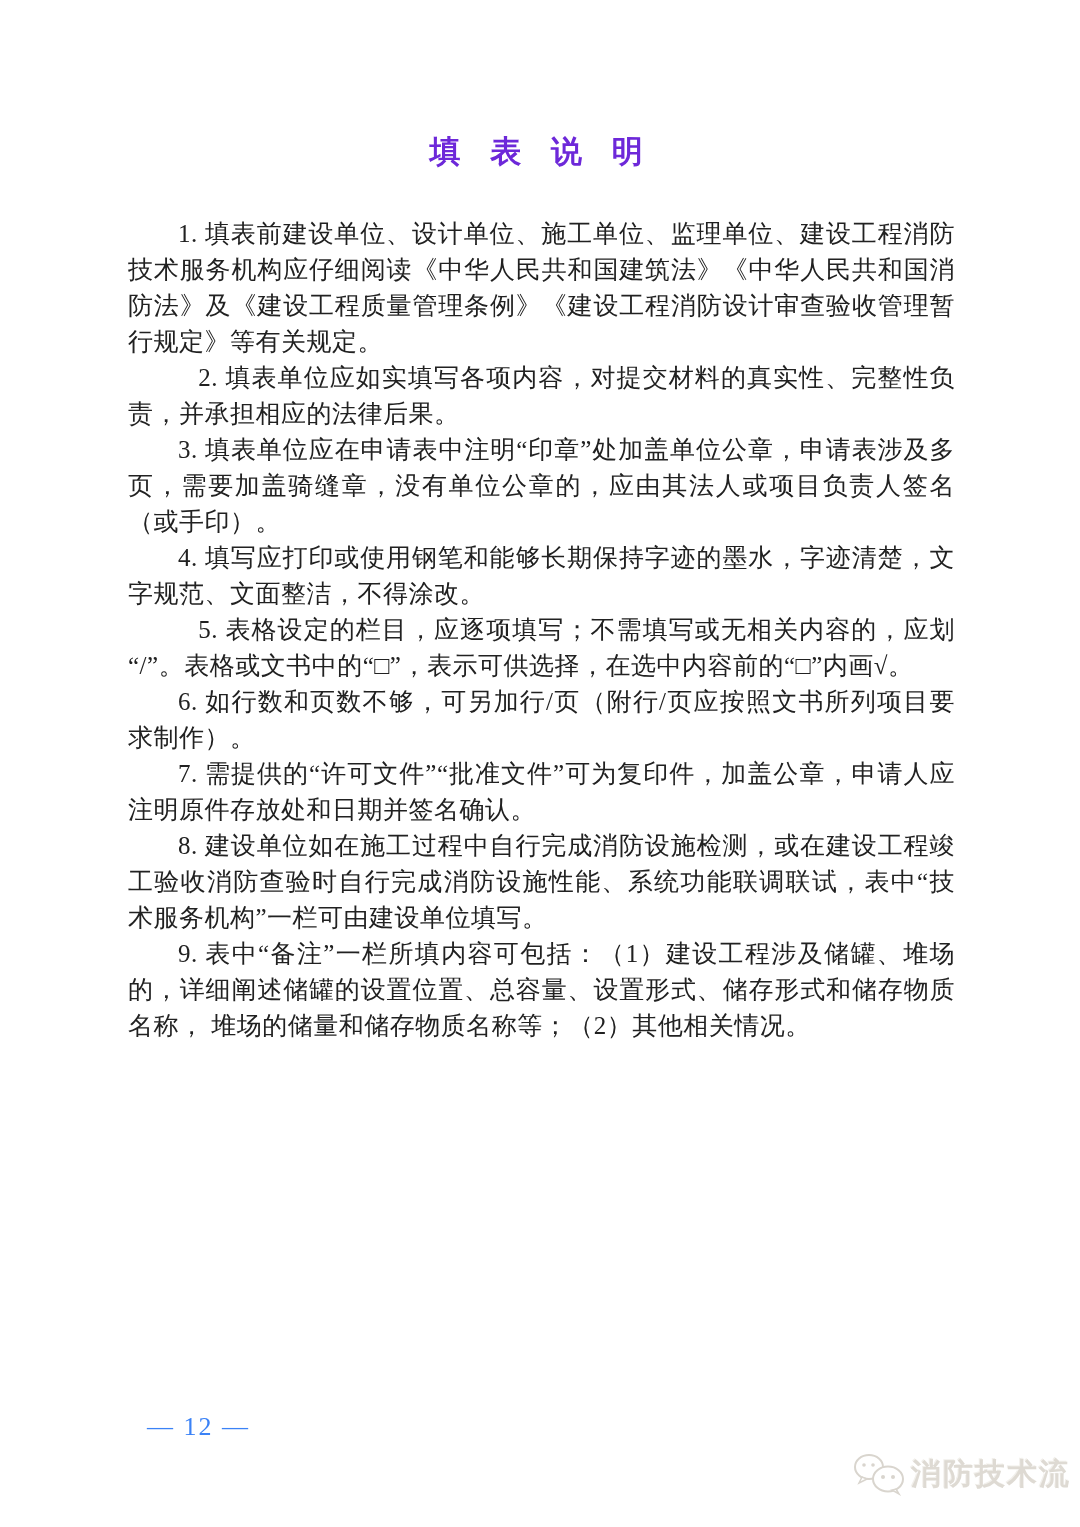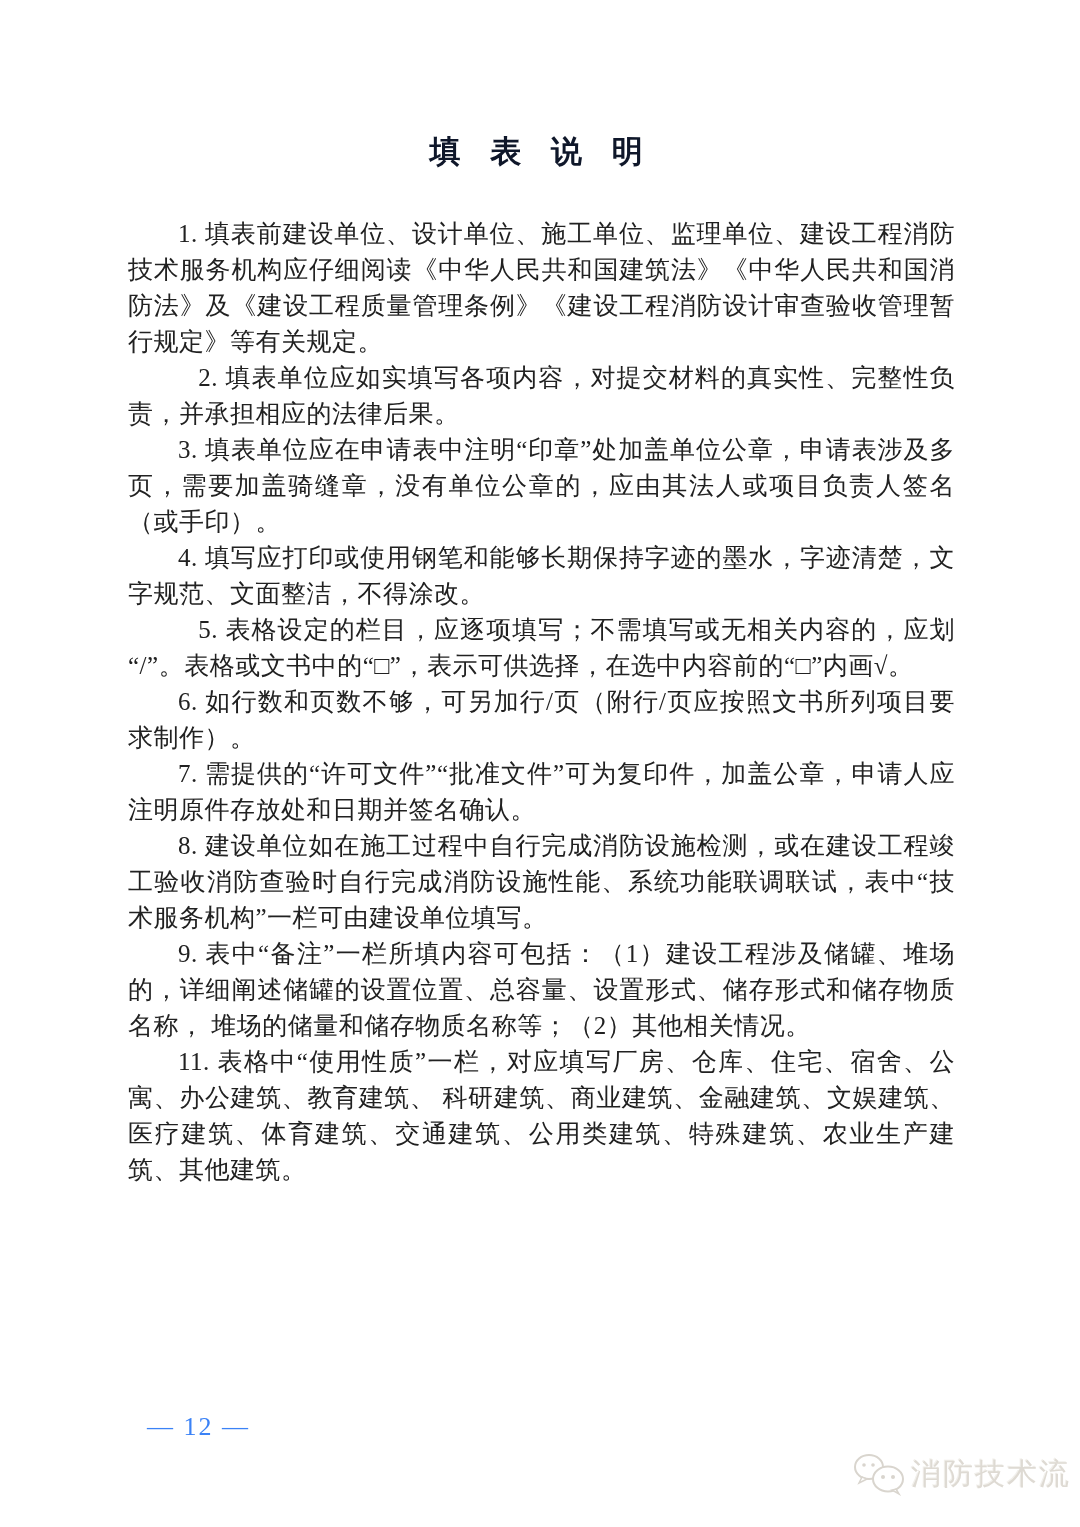--- a/index.html
+++ b/index.html
@@ -18,21 +18,21 @@
     left: 128px;
     top: 133px;
     width: 827px;
   }
   .title {
     margin: 0 0 45px 0;
     text-align: center;
     font-size: 31px;
     line-height: 38px;
     font-weight: bold;
-    color: #0f172a;
+    color: #6d28d9;
     letter-spacing: 11px;
     white-space: nowrap;
   }
   .para {
     margin: 0;
     font-size: 25px;
     line-height: 36px;
     letter-spacing: 0.5px;
     color: #212121;
     text-align: justify;
@@ -51,21 +51,21 @@
     position: absolute;
     left: 852px;
     top: 1452px;
     display: flex;
     align-items: center;
     gap: 5px;
   }
   .wm-wechat .wm-text {
     font-family: "Liberation Sans", "DejaVu Sans", sans-serif;
     font-size: 30px;
-    font-weight: normal;
+    font-weight: bold;
     color: #dedad3;
     text-shadow: 1px 1px 0 #ffffff, -1px -1px 0 #f2f0ec;
     letter-spacing: 2px;
     white-space: nowrap;
   }
   .wm-brand {
     position: absolute;
     left: 958px;
     top: 1565px;
     display: flex;
@@ -101,21 +101,20 @@
     <h1 class="title">填 表 说 明</h1>
     <p class="para">1. 填表前建设单位、设计单位、施工单位、监理单位、建设工程消防技术服务机构应仔细阅读《中华人民共和国建筑法》《中华人民共和国消防法》及《建设工程质量管理条例》《建设工程消防设计审查验收管理暂行规定》等有关规定。</p>
     <p class="para">  2. 填表单位应如实填写各项内容，对提交材料的真实性、完整性负责，并承担相应的法律后果。</p>
     <p class="para">3. 填表单位应在申请表中注明“印章”处加盖单位公章，申请表涉及多页，需要加盖骑缝章，没有单位公章的，应由其法人或项目负责人签名（或手印）。</p>
     <p class="para">4. 填写应打印或使用钢笔和能够长期保持字迹的墨水，字迹清楚，文字规范、文面整洁，不得涂改。</p>
     <p class="para">  5. 表格设定的栏目，应逐项填写；不需填写或无相关内容的，应划“/”。表格或文书中的“□”，表示可供选择，在选中内容前的“□”内画√。</p>
     <p class="para">6. 如行数和页数不够，可另加行/页（附行/页应按照文书所列项目要求制作）。</p>
     <p class="para">7. 需提供的“许可文件”“批准文件”可为复印件，加盖公章，申请人应注明原件存放处和日期并签名确认。</p>
     <p class="para">8. 建设单位如在施工过程中自行完成消防设施检测，或在建设工程竣工验收消防查验时自行完成消防设施性能、系统功能联调联试，表中“技术服务机构”一栏可由建设单位填写。</p>
     <p class="para">9. 表中“备注”一栏所填内容可包括：（1）建设工程涉及储罐、堆场的，详细阐述储罐的设置位置、总容量、设置形式、储存形式和储存物质名称， 堆场的储量和储存物质名称等；（2）其他相关情况。</p>
-    <p class="para">11. 表格中“使用性质”一栏，对应填写厂房、仓库、住宅、宿舍、公寓、办公建筑、教育建筑、 科研建筑、商业建筑、金融建筑、文娱建筑、医疗建筑、体育建筑、交通建筑、公用类建筑、特殊建筑、农业生产建筑、其他建筑。</p>
   </main>
 
   <div class="page-number">— 12 —</div>
 
   <div class="wm-wechat">
     <svg class="icon" width="54" height="44" viewBox="0 0 54 44">
       <g fill="#ffffff" stroke="#d9d5ce" stroke-width="2">
         <ellipse cx="17" cy="15" rx="14" ry="12"></ellipse>
         <path d="M10 25 L7 31 L15 27 Z" stroke-width="1.5"></path>
         <ellipse cx="36" cy="27" rx="15" ry="12.5"></ellipse>

